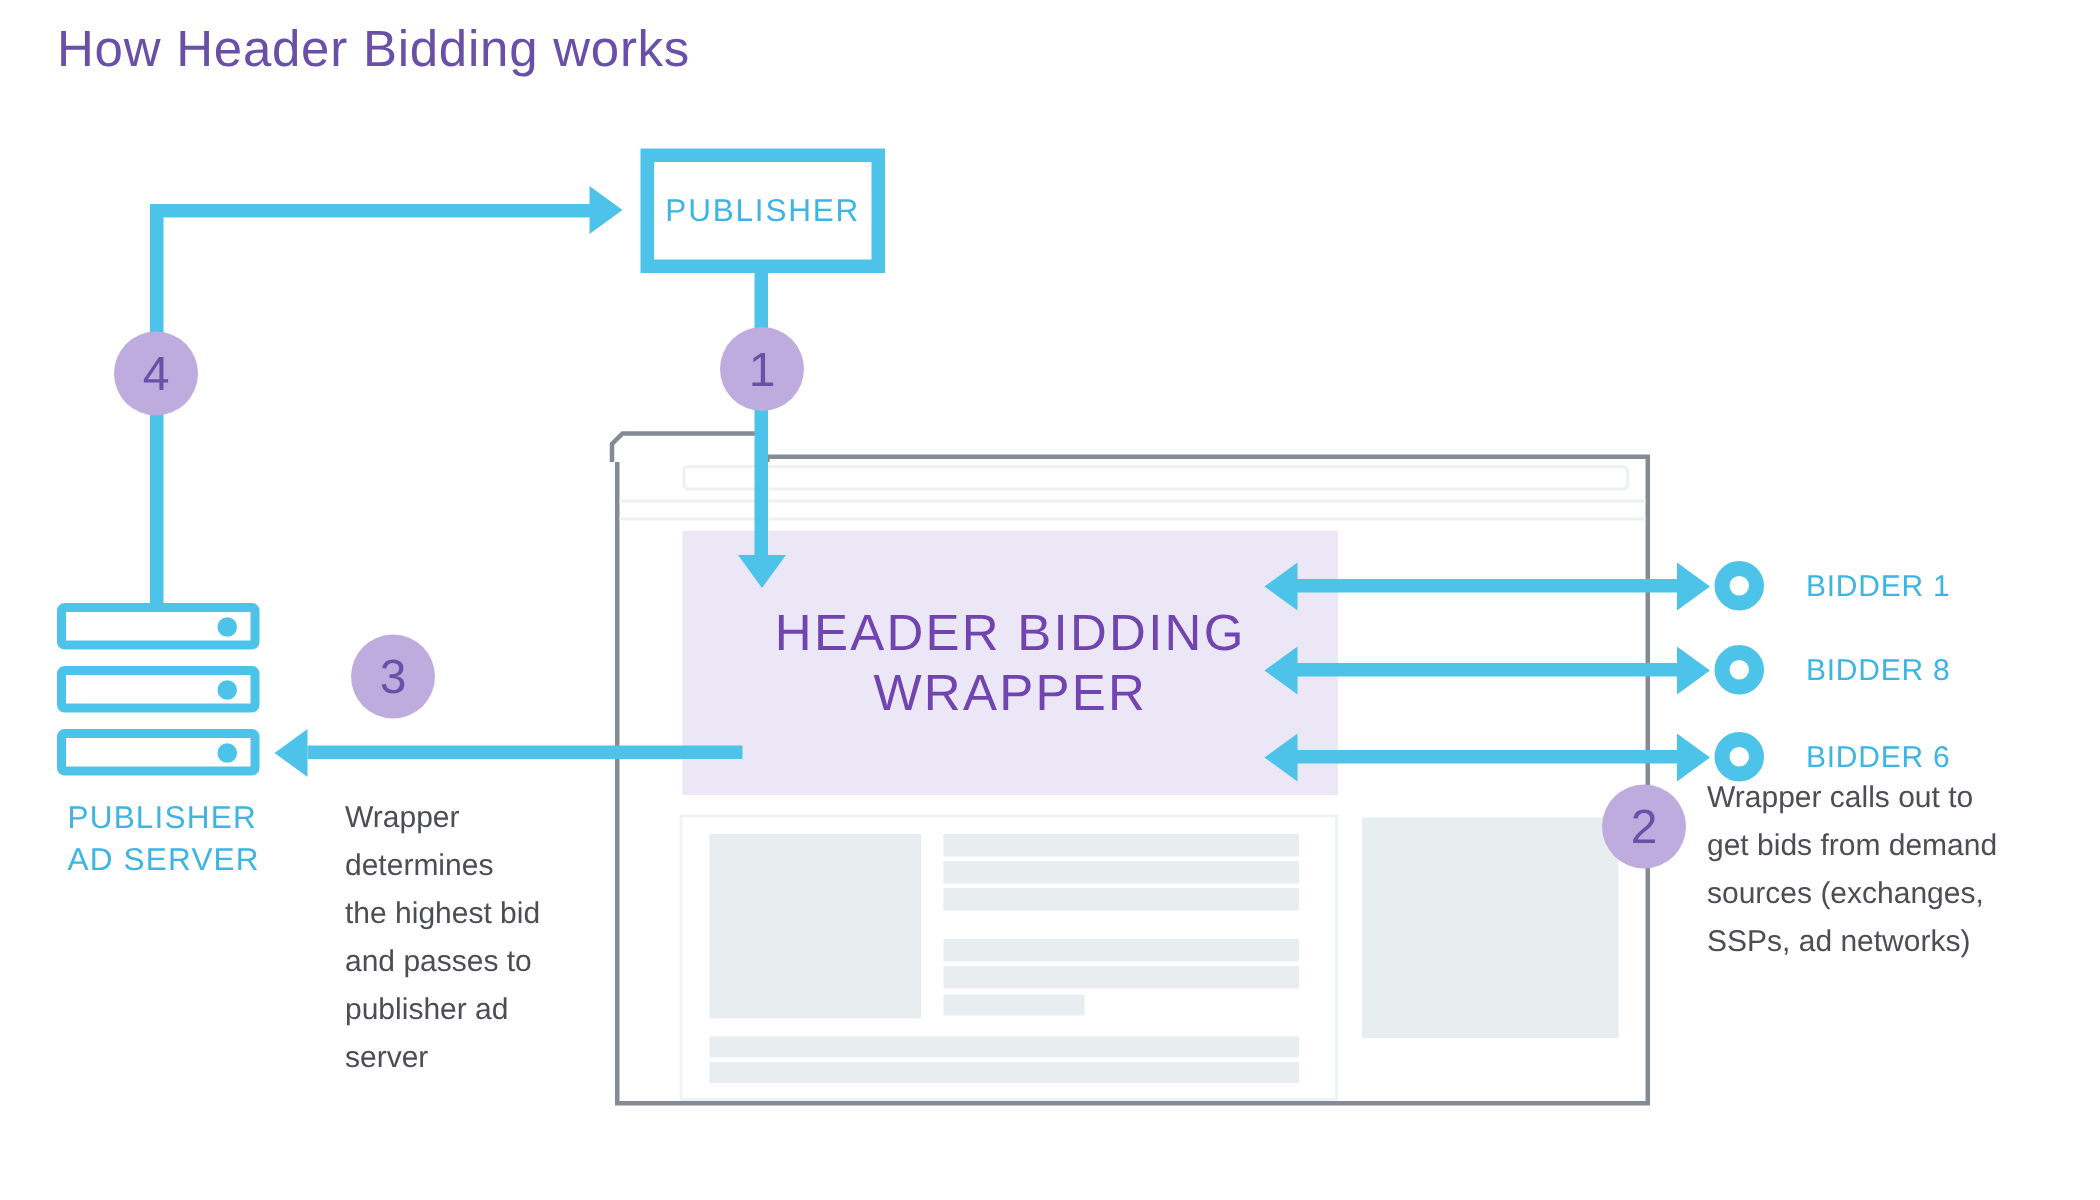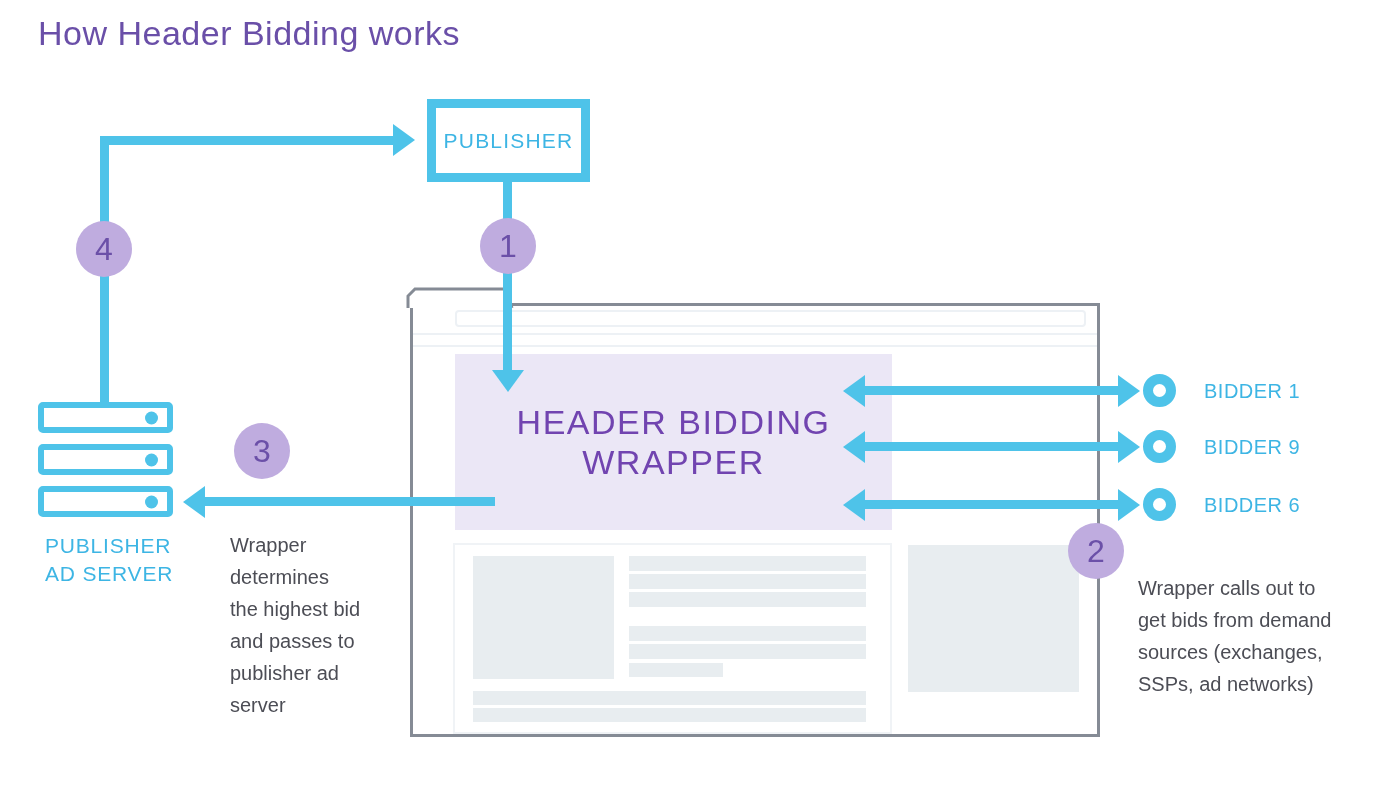--- a/index.html
+++ b/index.html
@@ -86,21 +86,21 @@
   
   .step-circle{width:56px;height:56px;border-radius:50%;background:var(--lavender);
                display:flex;align-items:center;justify-content:center;z-index:6;}
   .step-circle span{font-size:32px;color:var(--step-num);}
   .c1{left:480px;top:218px;} .c2{left:1068px;top:523px;}
   .c3{left:234px;top:423px;} .c4{left:76px;top:221px;}
 
   
   .annotation{font-size:20px;line-height:32px;color:var(--text);white-space:pre-line;z-index:5;}
   .s1{left:553px;top:217px;width:480px;}
-  .s2{left:1138px;top:572px;width:240px;}
+  .s2{left:1138px;top:516px;width:240px;}
   .s3{left:230px;top:529px;width:170px;}
   .s4{left:148px;top:234px;width:320px;}
 </style>
 </head>
 <body>
 
 <div class="stage">
 
   <div class="abs title">How Header Bidding works</div>
 
@@ -148,21 +148,21 @@
     <div class="abs ah ah-left bid-hl"></div>
     <div class="abs ah ah-right bid-hr"></div>
     <div class="abs donut"></div>
     <div class="abs bid-label">BIDDER 1</div>
   </div>
   <div class="b2">
     <div class="abs line bid-line"></div>
     <div class="abs ah ah-left bid-hl"></div>
     <div class="abs ah ah-right bid-hr"></div>
     <div class="abs donut"></div>
-    <div class="abs bid-label">BIDDER 9</div>
+    <div class="abs bid-label">BIDDER 8</div>
   </div>
   <div class="b3">
     <div class="abs line bid-line"></div>
     <div class="abs ah ah-left bid-hl"></div>
     <div class="abs ah ah-right bid-hr"></div>
     <div class="abs donut"></div>
     <div class="abs bid-label">BIDDER 6</div>
   </div>
 
   <div class="abs slab slab1">

